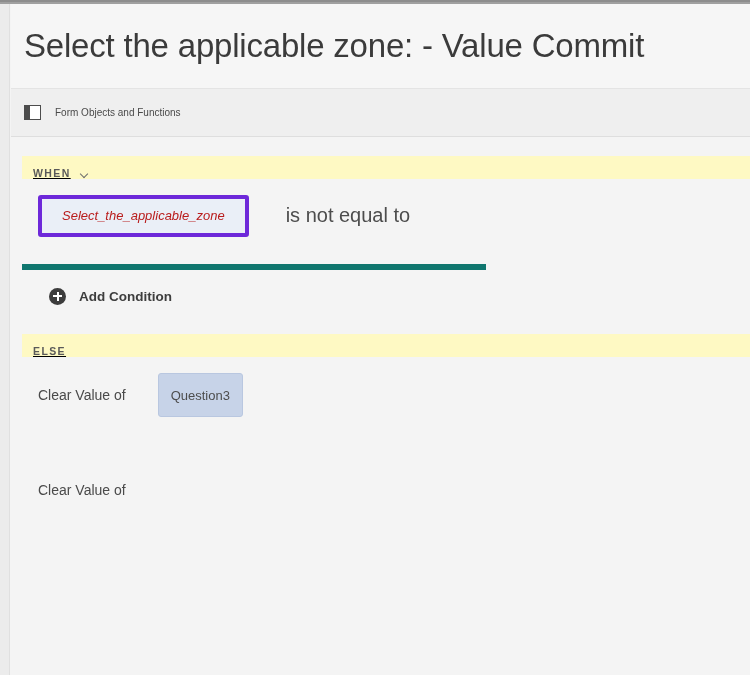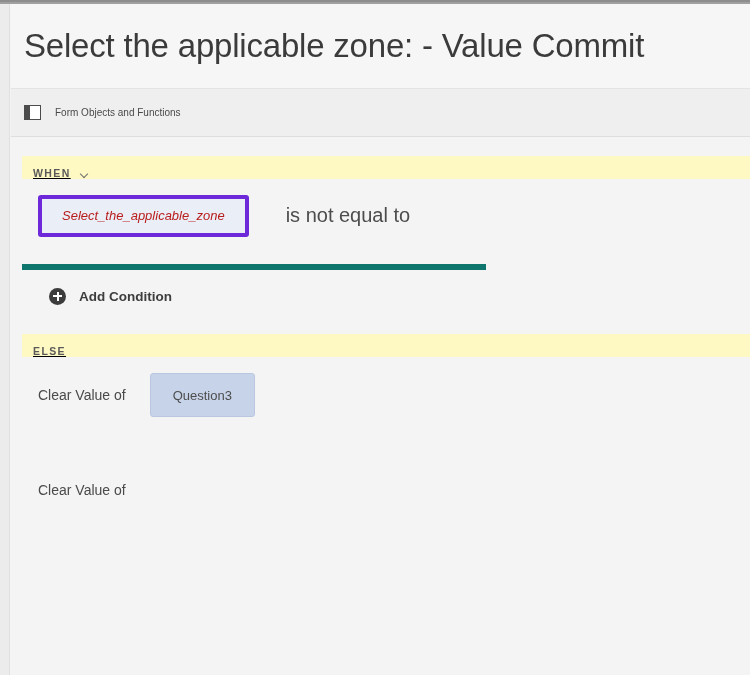--- a/index.html
+++ b/index.html
@@ -183,35 +183,35 @@
     border: 1px solid #dbe5d6;
     color: #5a5a5a;
     height: 47px;
     padding: 0 19px;
   }
   .chip-target {
     background: #c7d3e8;
     border: 1px solid #b9c7e0;
     color: #4d4d4d;
     height: 44px;
-    padding: 0 22px;
+    padding: 0 12px;
   }
 
   .operator-text {
     font-size: 20px;
     color: #4d4d4d;
     margin-left: 37px;
     margin-right: 36px;
     white-space: nowrap;
   }
   .action-text {
     font-size: 14px;
     color: #4a4a4a;
     white-space: nowrap;
-    margin-right: 24px;
+    margin-right: 32px;
   }
 
   
   .add-row {
     display: flex;
     align-items: center;
     height: 52px;
     padding-left: 27px;
     box-sizing: border-box;
   }

